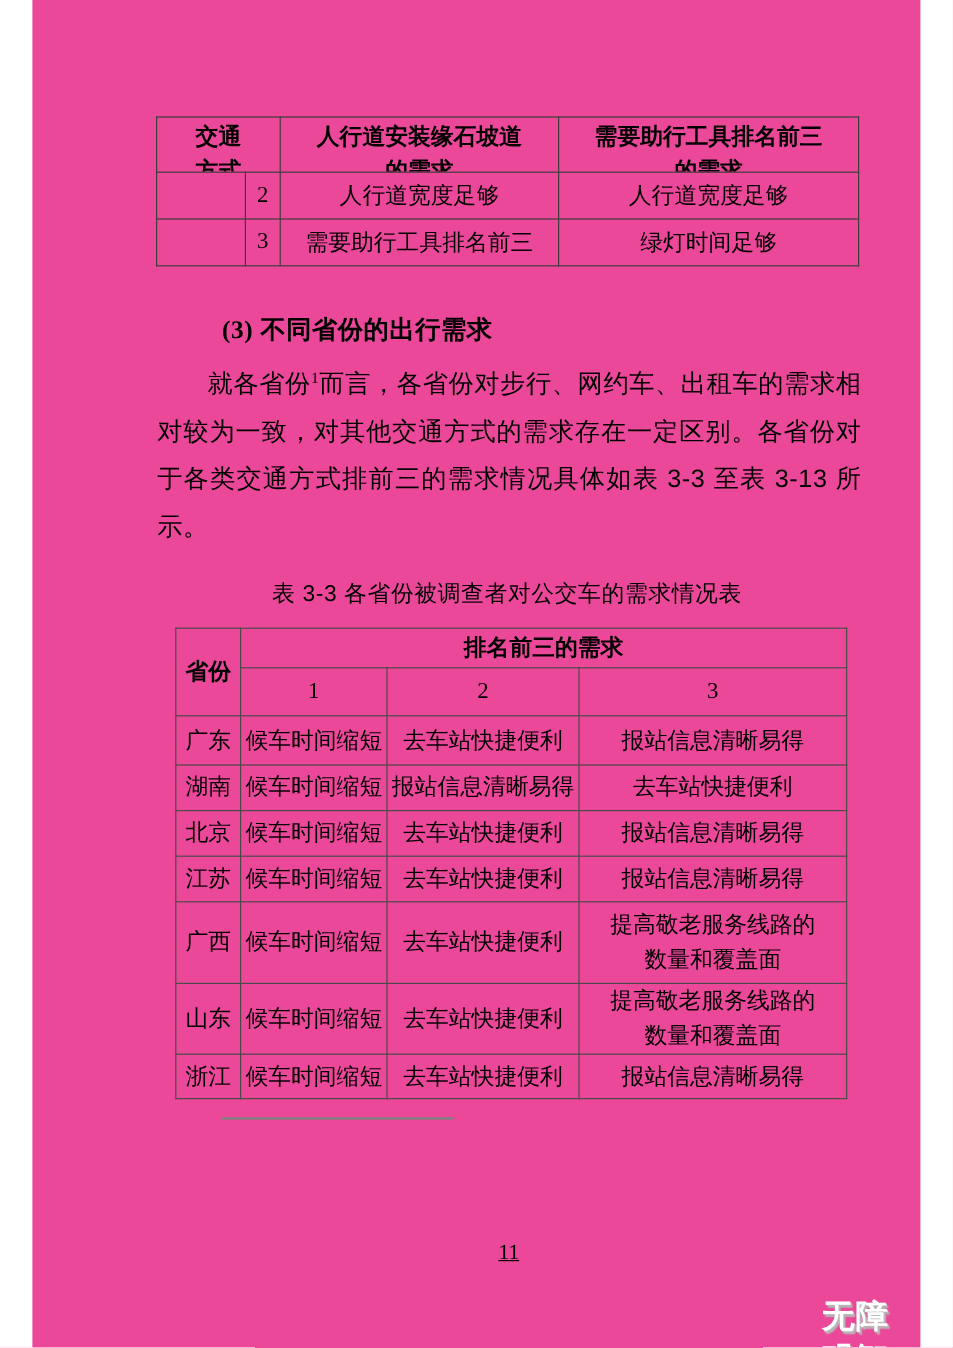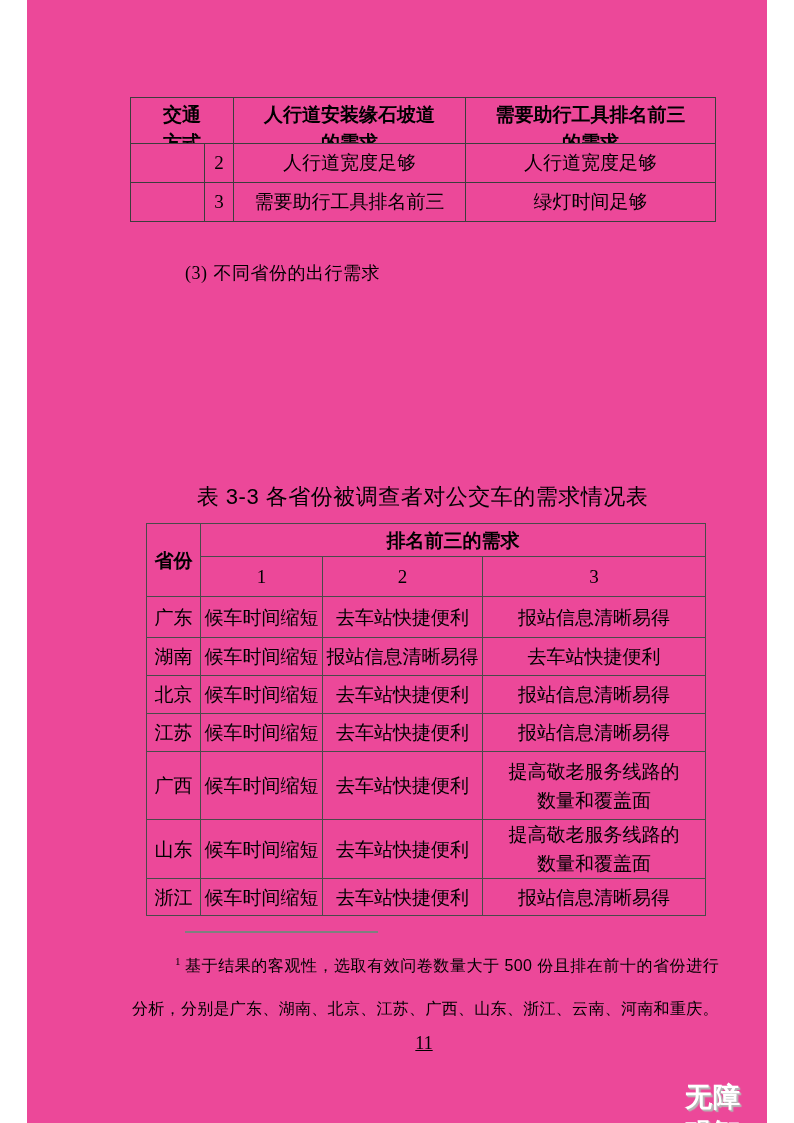--- a/index.html
+++ b/index.html
@@ -17,32 +17,32 @@
     border-collapse:collapse; table-layout:fixed; }
   .top-table td { border:1px solid #3d3d3d; text-align:center; vertical-align:middle;
     font-size:19px; }
   .top-table .hd { vertical-align:top; }
   .clipbox { height:45px; overflow:hidden; padding-top:3px; line-height:28px;
     font-weight:bold; font-size:19px; }
   .top-table .datarow td { height:39px; }
   .rank-cell { font-size:18px; }
 
   
-  .sec-heading { position:absolute; top:261px; left:158px; font-size:18px;
-    font-weight:normal; letter-spacing:0.5px; }
+  .sec-heading { position:absolute; top:261px; left:158px; font-size:21px;
+    font-weight:bold; letter-spacing:0.5px; }
   .sec-heading .num { font-family:"Liberation Serif",serif; margin-right:6px; }
   .body-para { position:absolute; top:301px; left:104px; width:587px;
     font-size:21px; line-height:39.5px; text-align:justify; text-indent:2em;
     letter-spacing:0.5px; }
   .body-para sup { font-size:13px; vertical-align:super; line-height:0;
     font-family:"Liberation Serif",serif; }
 
   
   .tbl-caption { position:absolute; top:482px; left:103px; width:585px;
-    text-align:center; font-size:22px; letter-spacing:0.5px; }
+    text-align:center; font-size:19px; letter-spacing:0.5px; }
   .bus-table { position:absolute; top:523px; left:119px; width:559px;
     border-collapse:collapse; table-layout:fixed; }
   .bus-table td, .bus-table th { border:1px solid #4a4a4a; text-align:center;
     vertical-align:middle; font-size:19px; font-weight:normal; line-height:29px;font-family:Liberation Serif, serif; }
   .bus-table th.b { font-weight:bold; }
   .bus-table .need3 { padding:0 18px; }
   .r-h1 { height:33px; } .r-h2 { height:40px; }
 
   
   .foot-sep { position:absolute; top:931px; left:158px; width:193px; height:2px;
@@ -109,20 +109,23 @@
       <td>需要助行工具排名前三</td>
       <td>绿灯时间足够</td>
     </tr>
   </tbody>
     </table>
 
   <div class="sec-heading">
     <span class="num">(3)</span><span>不同省份的出行需求</span>
   </div>
 
+  <div class="body-para">
+    <span>就各省份</span><sup>1</sup><span>而言，各省份对步行、网约车、出租车的需求相对较为一致，对其他交通方式的需求存在一定区别。各省份对于各类交通方式排前三的需求情况具体如表 3-3 至表 3-13 所示。</span>
+  </div>
 
   <div class="tbl-caption">表 3-3  各省份被调查者对公交车的需求情况表</div>
 
   <table class="bus-table">
     <colgroup>
         <col style="width:54px">
         <col style="width:122px">
         <col style="width:160px">
         <col style="width:223px">
       </colgroup>
@@ -175,23 +178,20 @@
     <tr style="height:37px">
       <td>浙江</td>
       <td>候车时间缩短</td>
       <td>去车站快捷便利</td>
       <td class="need3">报站信息清晰易得</td>
     </tr>
   </tbody>
     </table>
 
   <div class="foot-sep"></div>
-  <div class="footnote">
-    <sup>1</sup><span>基于结果的客观性，选取有效问卷数量大于 500 份且排在前十的省份进行分析，分别是广东、湖南、北京、江苏、广西、山东、浙江、云南、河南和重庆。</span>
-  </div>
 
   <div class="page-num serif">11</div>
 
   <div class="watermark">
     <svg class="wm-logo" width="46" height="38" viewBox="0 0 46 38">
       <path d="M13 10 C8 6, 2 8, 3 13 C3.8 16.5, 8 18, 11 16 L9 20 Z" fill="#ffffff" stroke="#dcdcdc" stroke-width="1.5"></path>
       <circle cx="27" cy="19" r="13" fill="#ffffff" stroke="#dcdcdc" stroke-width="1.5"></circle>
       <circle cx="22" cy="16" r="2" fill="#e0e0e0"></circle>
       <circle cx="31" cy="16" r="2" fill="#e0e0e0"></circle>
       <path d="M22 24 Q27 27 32 24" fill="none" stroke="#e0e0e0" stroke-width="1.5"></path>

